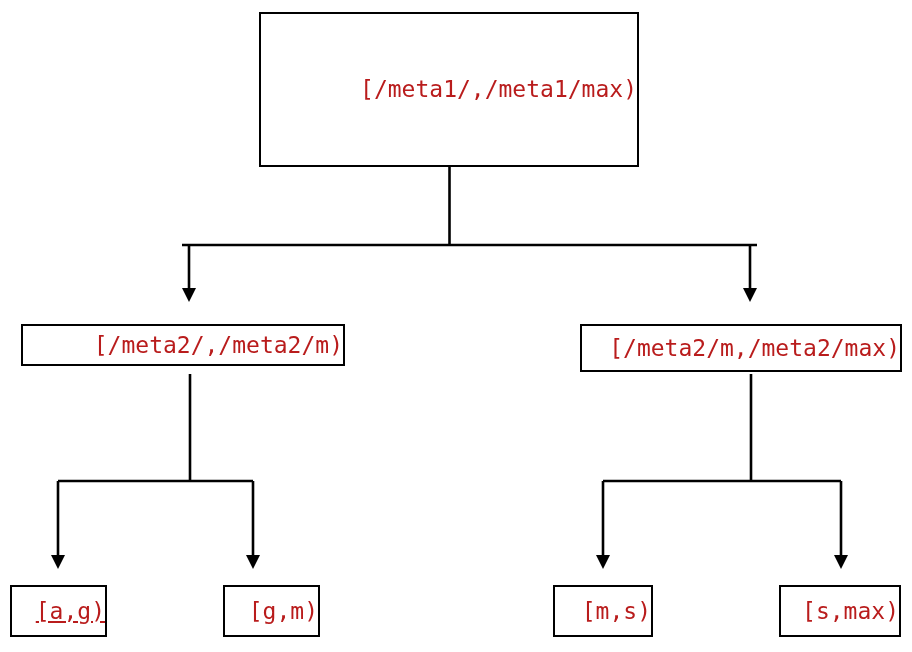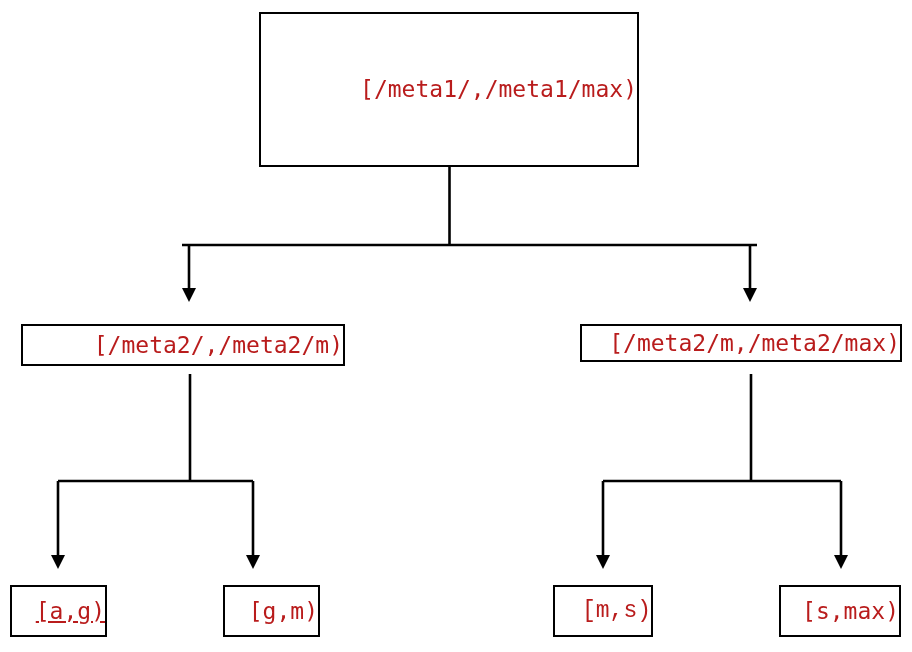--- a/index.html
+++ b/index.html
@@ -58,21 +58,21 @@
   #node-mid-left {
     left: 21px;
     top: 324px;
     width: 324px;
     height: 42px;
   }
   #node-mid-right {
     left: 580px;
     top: 324px;
     width: 322px;
-    height: 38px;
+    height: 48px;
   }
 
   
   #node-leaf-ag {
     left: 10px;
     top: 585px;
     width: 97px;
     height: 52px;
     text-decoration: underline;
   }
@@ -80,21 +80,20 @@
     left: 223px;
     top: 585px;
     width: 97px;
     height: 52px;
   }
   #node-leaf-ms {
     left: 553px;
     top: 585px;
     width: 100px;
     height: 52px;
-    font-family: Liberation Mono, monospace;
   }
   #node-leaf-smax {
     left: 779px;
     top: 585px;
     width: 122px;
     height: 52px;
   }
 </style>
 </head>
 <body>

